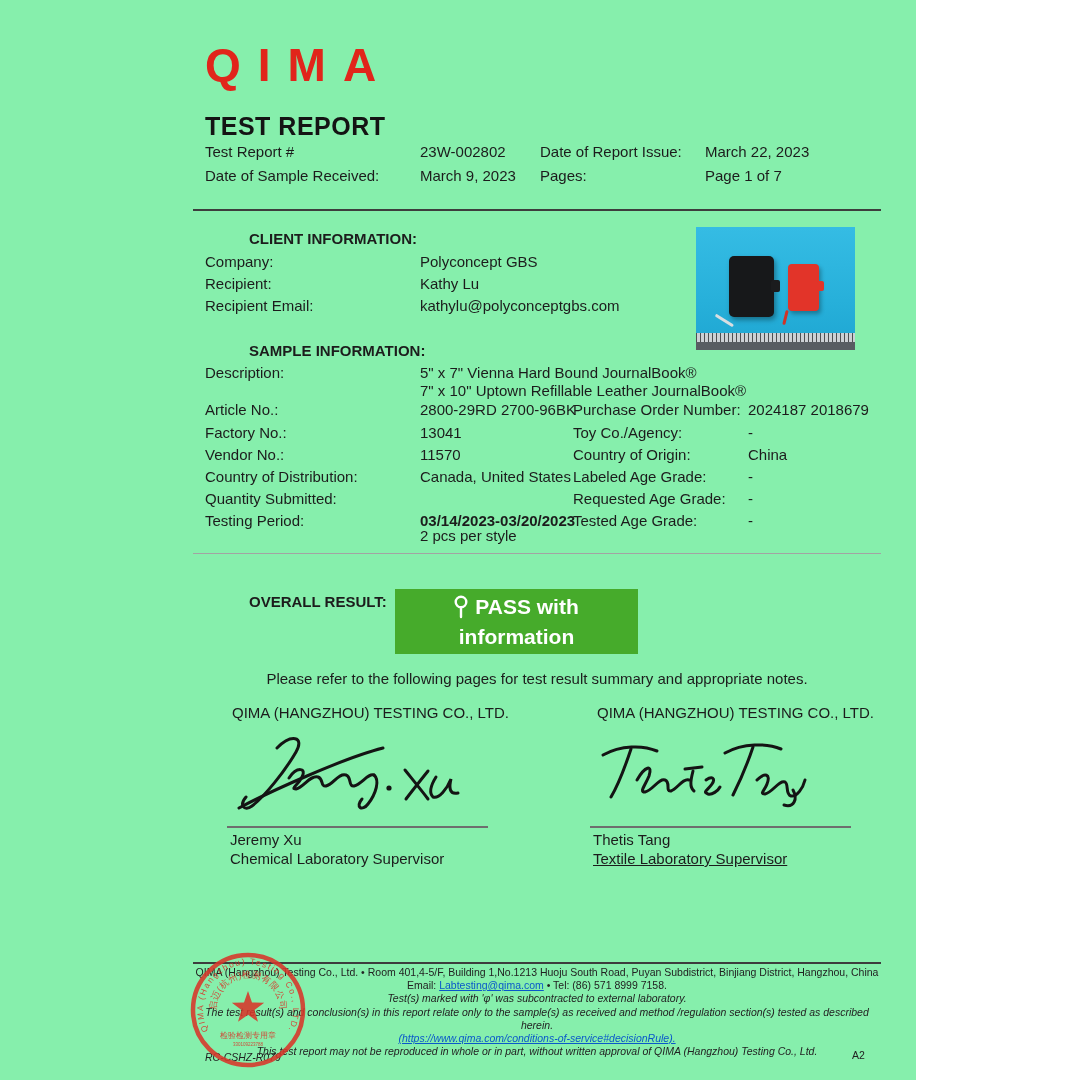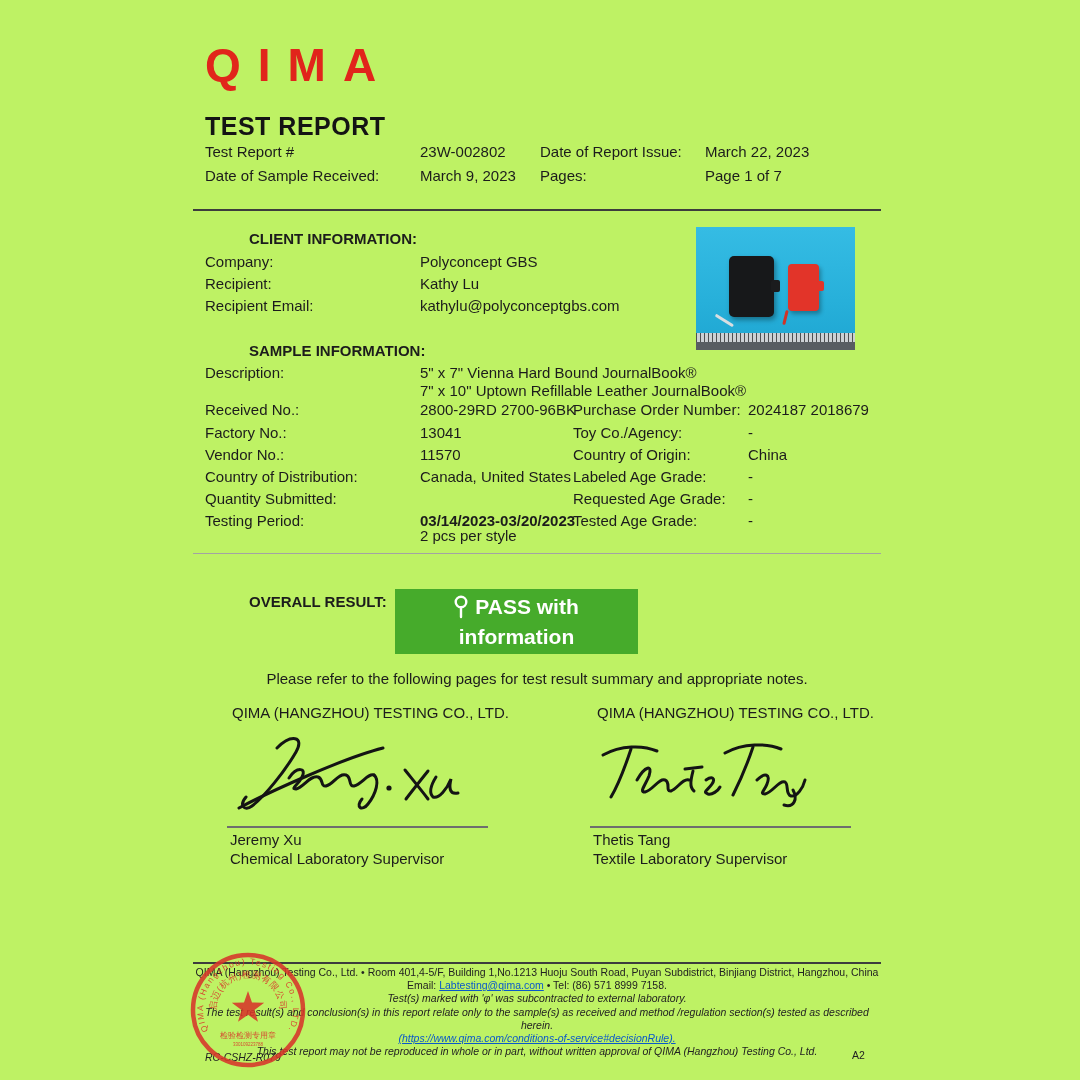--- a/index.html
+++ b/index.html
@@ -1,17 +1,17 @@
 <!DOCTYPE html>
 <html><head>
 <meta charset="utf-8">
 <style>
   * { margin:0; padding:0; box-sizing:border-box; }
   body { background:#ffffff; font-family:"Liberation Sans","DejaVu Sans",sans-serif; }
-  .page { position:relative; width:1080px; height:1080px; background:#bef264; overflow:hidden; color:#1c1c1c; }
+  .page { position:relative; width:916px; height:1080px; background:#86efac; overflow:hidden; color:#1c1c1c; }
   .abs { position:absolute; white-space:nowrap; }
   .logo { font-size:46px; font-weight:700; letter-spacing:17px; color:#e1251b; }
   .h1 { font-size:25px; font-weight:700; color:#141414; letter-spacing:0.5px; }
   .lbl, .val { font-size:15px; color:#1c1c1c; }
   .bold { font-weight:700;margin-left:44px; }
   .rule { position:absolute; left:193px; width:688px; }
   .rule-dark { border-top:2px solid #3d3d3d; }
   .rule-light { border-top:1px solid #a3a3a3; }
   .badge { position:absolute; display:flex; flex-direction:column; align-items:center; justify-content:center;
            color:#fff; font-weight:700; font-size:21px; line-height:30px; }
@@ -77,21 +77,21 @@
         <div class="ticks"></div>
         <div class="base"></div>
       </div>
   </div>
 
   <div class="abs lbl bold" style="left:205px; top:342px;">SAMPLE INFORMATION:</div>
   <div class="abs lbl" style="left:205px; top:364px;">Description:</div>
   <div class="abs val" style="left:420px; top:364px;">5" x 7" Vienna Hard Bound JournalBook®</div>
   <div class="abs val" style="left:420px; top:382px;">7" x 10" Uptown Refillable Leather JournalBook®</div>
 
-  <div class="abs lbl" style="left:205px; top:401px;">Received No.:</div>
+  <div class="abs lbl" style="left:205px; top:401px;">Article No.:</div>
   <div class="abs val" style="left:420px; top:401px;">2800-29RD 2700-96BK</div>
   <div class="abs lbl" style="left:573px; top:401px;">Purchase Order Number:</div>
   <div class="abs val" style="left:748px; top:401px;">2024187 2018679</div>
 
   <div class="abs lbl" style="left:205px; top:424px;">Factory No.:</div>
   <div class="abs val" style="left:420px; top:424px;">13041</div>
   <div class="abs lbl" style="left:573px; top:424px;">Toy Co./Agency:</div>
   <div class="abs val" style="left:748px; top:424px;">-</div>
 
   <div class="abs lbl" style="left:205px; top:446px;">Vendor No.:</div>
@@ -162,21 +162,21 @@
       <path d="M196,52 C201,61 197,70 187,67"></path>
     </g>
   </svg>
 
   <div class="sigline" style="left:227px; top:826px;"></div>
   <div class="sigline" style="left:590px; top:826px;"></div>
 
   <div class="abs lbl" style="left:230px; top:831px;">Jeremy Xu</div>
   <div class="abs lbl" style="left:230px; top:850px;">Chemical Laboratory Supervisor</div>
   <div class="abs lbl" style="left:593px; top:831px;">Thetis Tang</div>
-  <div class="abs lbl" style="left:593px; top:850px;">Textile Laboratory Supervisor</div>
+  <div class="abs lbl" style="left:593px; top:850px;text-decoration:underline;">Textile Laboratory Supervisor</div>
 
   <div class="rule rule-dark" style="top:962px;"></div>
 
   <div class="footer">
     <div style="white-space:normal;">QIMA (Hangzhou) Testing Co., Ltd. • Room 401,4-5/F, Building 1,No.1213 Huoju South Road, Puyan Subdistrict, Binjiang District, Hangzhou, China</div>
     <div>
       <span>Email: </span><a class="link" href="#">Labtesting@qima.com</a><span> • Tel: (86) 571 8999 7158.</span>
     </div>
     <div class="it">Test(s) marked with 'φ' was subcontracted to external laboratory.</div>
     <div class="it" style="white-space:normal;">The test result(s) and conclusion(s) in this report relate only to the sample(s) as received and method /regulation section(s) tested as described herein.</div>

